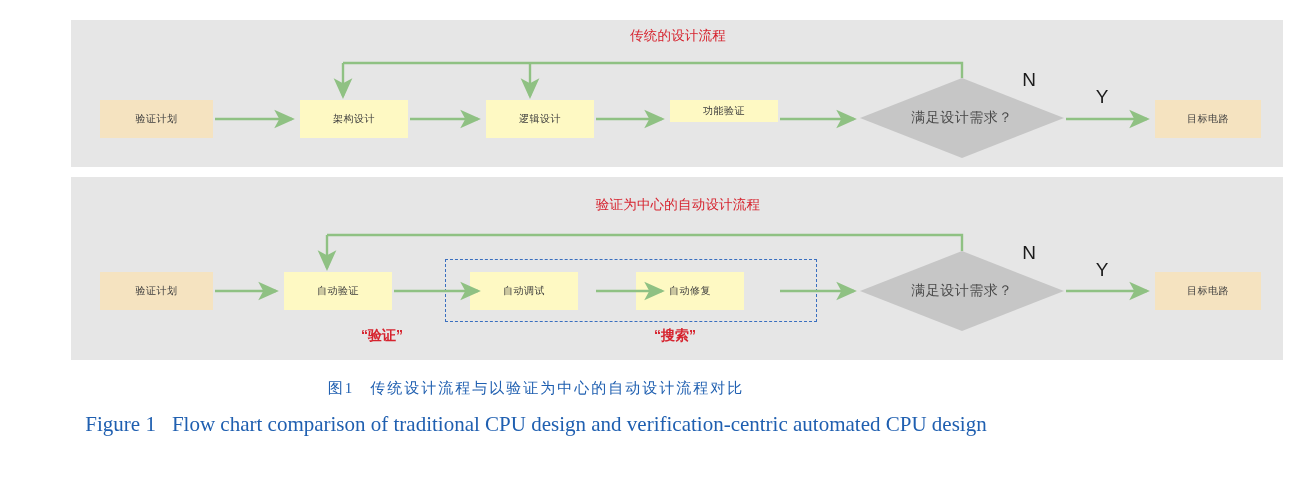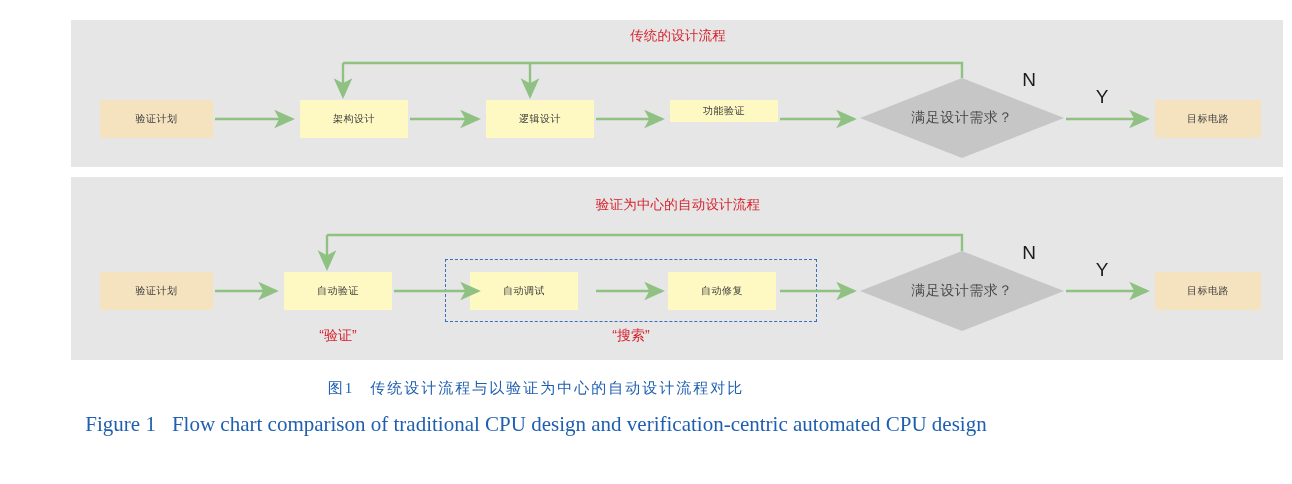--- a/index.html
+++ b/index.html
@@ -107,24 +107,25 @@
     position: absolute;
     box-sizing: border-box;
     border: 1.5px dashed #3a6fbf;
     background: transparent;
   }
 
   
   .annot {
     position: absolute;
     color: #d6232e;
-    font-weight: normal;
+    font-weight: bold;
     font-size: 14px;
     white-space: nowrap;
     transform: translateX(-50%);
+    margin-left: 44px;
   }
 
   
   .caption {
     position: absolute;
     left: 0;
     width: 1072px;
     text-align: center;
     color: #1f5fb0;
     white-space: nowrap;
@@ -177,21 +178,21 @@
   <div class="panel-title" style="left:678px; top:196px;text-align:center;">验证为中心的自动设计流程</div>
 
   <div class="group-dashed" style="left:445px; top:259px; width:372px; height:63px;"></div>
 
   <div class="node node-start" style="left:100px; top:272px; width:113px; height:38px;">验证计划</div>
 
   <div class="node node-process" style="left:284px; top:272px; width:108px; height:38px;">自动验证</div>
 
   <div class="node node-process" style="left:470px; top:272px; width:108px; height:38px;">自动调试</div>
 
-  <div class="node node-process" style="left:668px; top:272px; width:108px; height:38px;">自动修复</div>
+  <div class="node node-process" style="left:636px; top:272px; width:108px; height:38px;">自动修复</div>
 
   <div class="decision" style="left:860px; top:251px; width:204px; height:80px;">
     <div class="dia"></div>
     <div class="dia-label">满足设计需求？</div>
   </div>
 
   <div class="node node-end" style="left:1155px; top:272px; width:106px; height:38px;">目标电路</div>
 
   <div class="branch-label" style="left:1029px; top:253px;">N</div>
 

